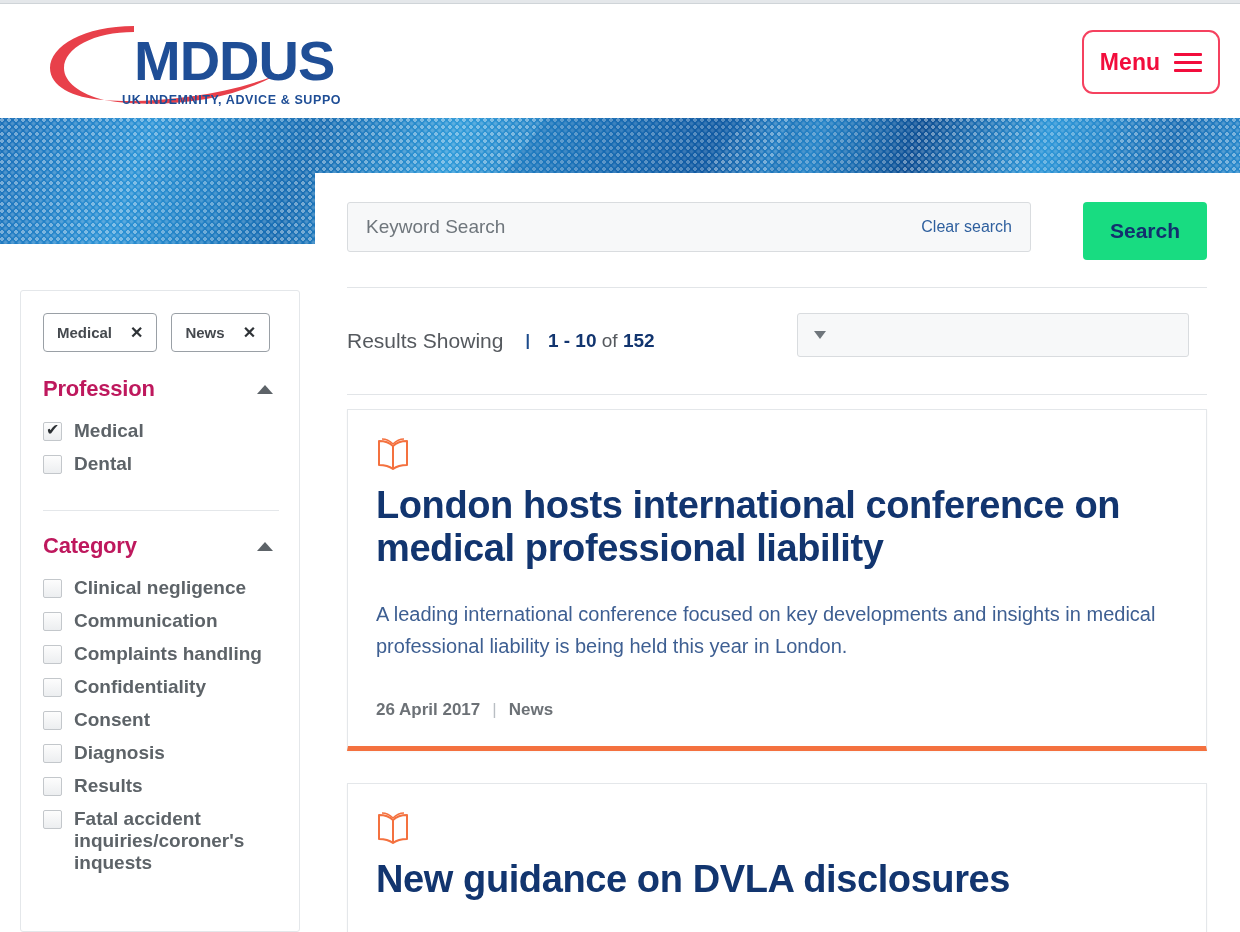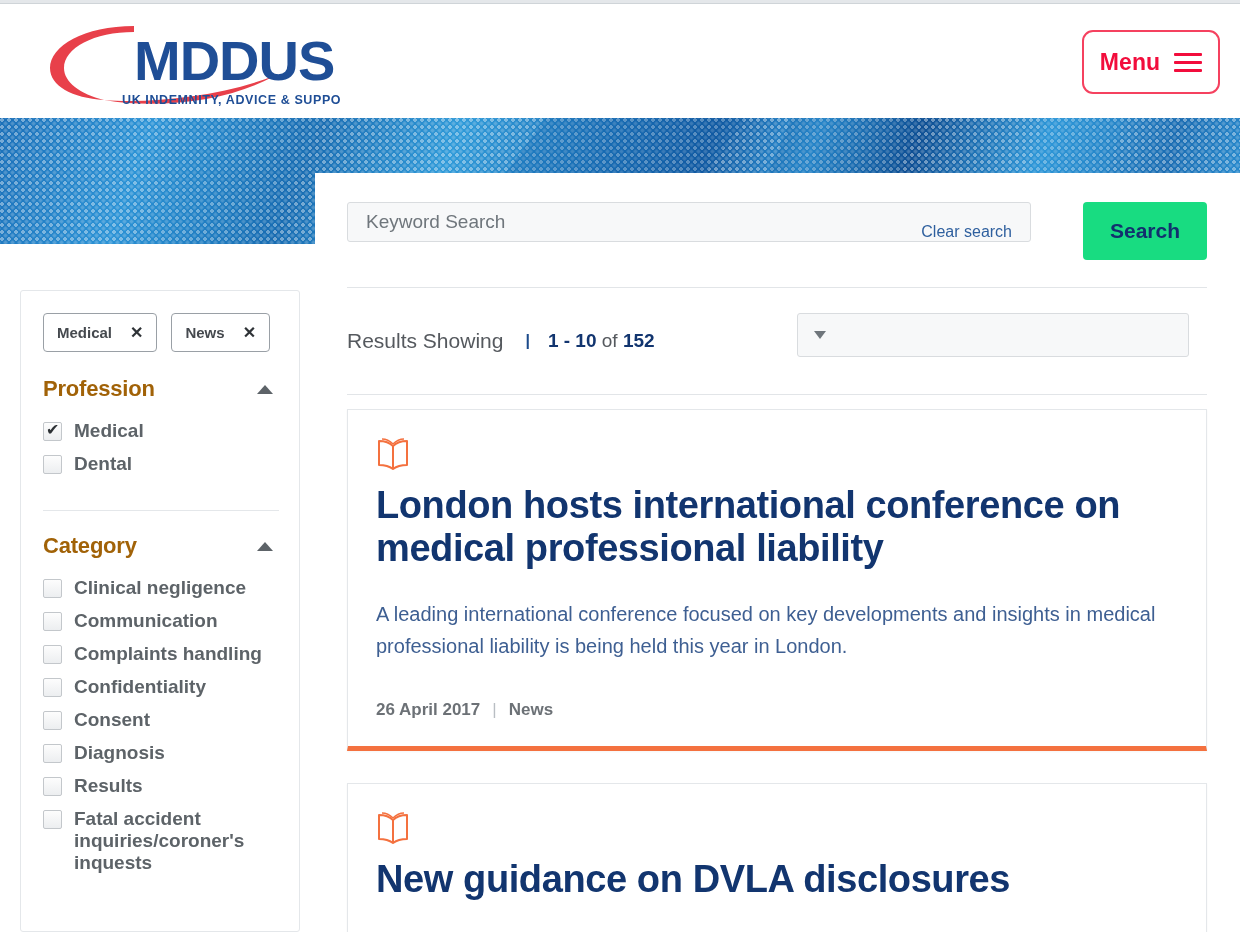--- a/index.html
+++ b/index.html
@@ -78,25 +78,25 @@
   }
 
   
   .search-row {
     position: absolute; top: 29px; left: 32px;
     width: 860px; height: 58px;
     display: flex; align-items: stretch; gap: 52px;
   }
   .search-field {
     position: relative;
-    width: 684px; height: 40px;
+    width: 684px; height: 50px;
     background: #f7f8f9;
     border: 1px solid #d9dcdf;
     border-radius: 3px;
-    display: flex; align-items: flex-end;
+    display: flex; align-items: center;
   }
   .search-input {
     flex: 1; height: 100%;
     border: none; background: transparent; outline: none;
     font-family: "Liberation Sans", sans-serif;
     font-size: 19px; color: #3b4045;
     padding: 0 18px;
   }
   .search-input::placeholder { color: #6f767c; }
   .clear-search {
@@ -201,21 +201,21 @@
   }
   .chip-x { font-size: 16px; color: #2f3337; line-height: 1; }
 
   .facet { padding-bottom: 6px; }
   .facet + .facet { border-top: 1px solid #e4e7ea; padding-top: 22px; margin-top: 18px; }
   .facet-head {
     display: flex; align-items: center; justify-content: space-between;
     margin-bottom: 18px; cursor: pointer;
   }
   .facet-title {
-    font-size: 22px; font-weight: bold; color: #a16207;
+    font-size: 22px; font-weight: bold; color: #be185d;
     font-stretch: condensed; letter-spacing: -.2px;
   }
   .facet-caret {
     width: 0; height: 0; margin-right: 6px;
     border-left: 8px solid transparent;
     border-right: 8px solid transparent;
     border-bottom: 9px solid #5d6368;
   }
   .facet-option {
     display: flex; align-items: flex-start; gap: 12px;

